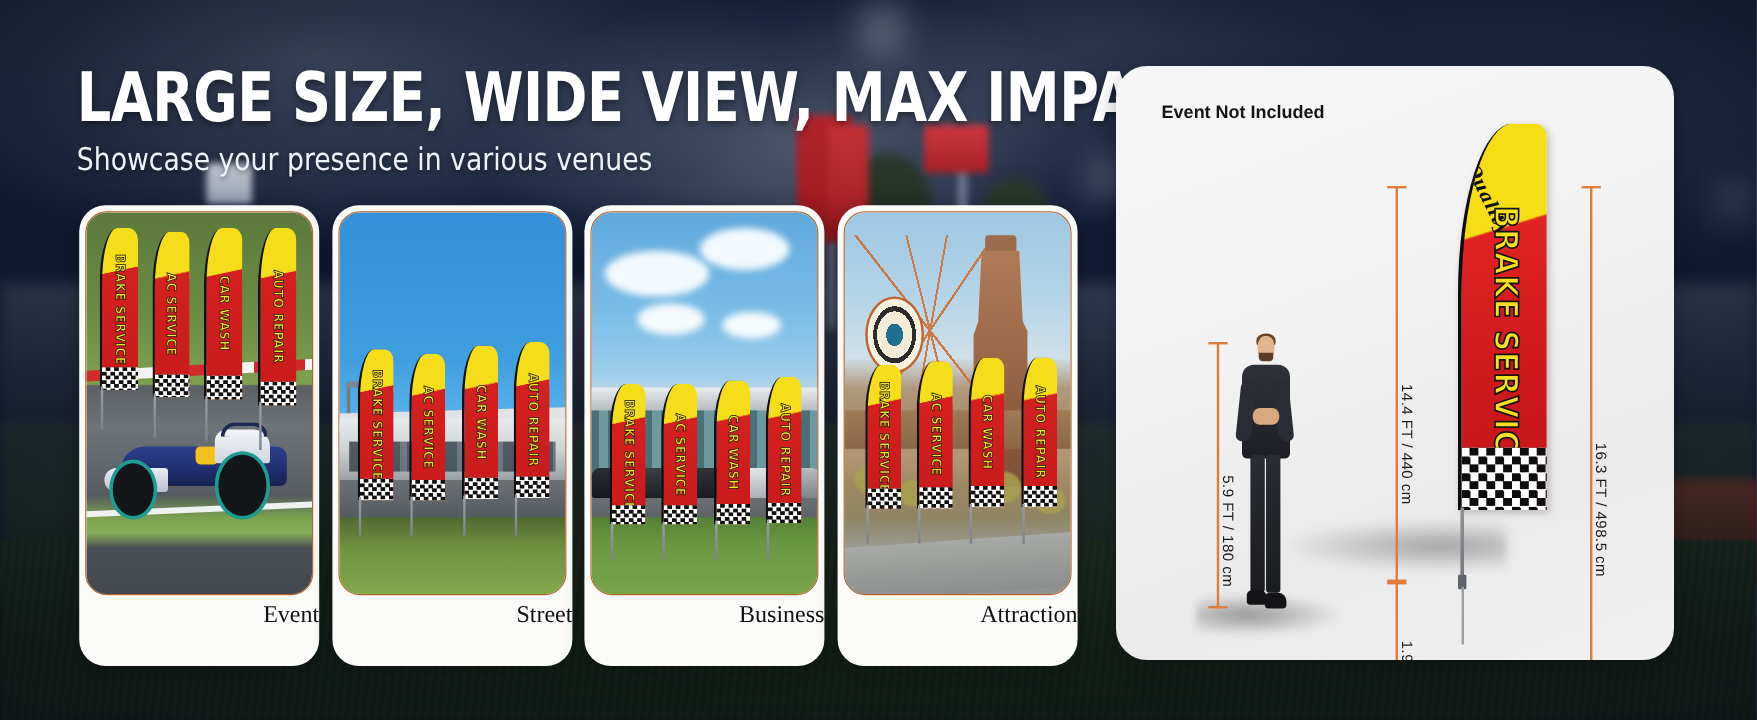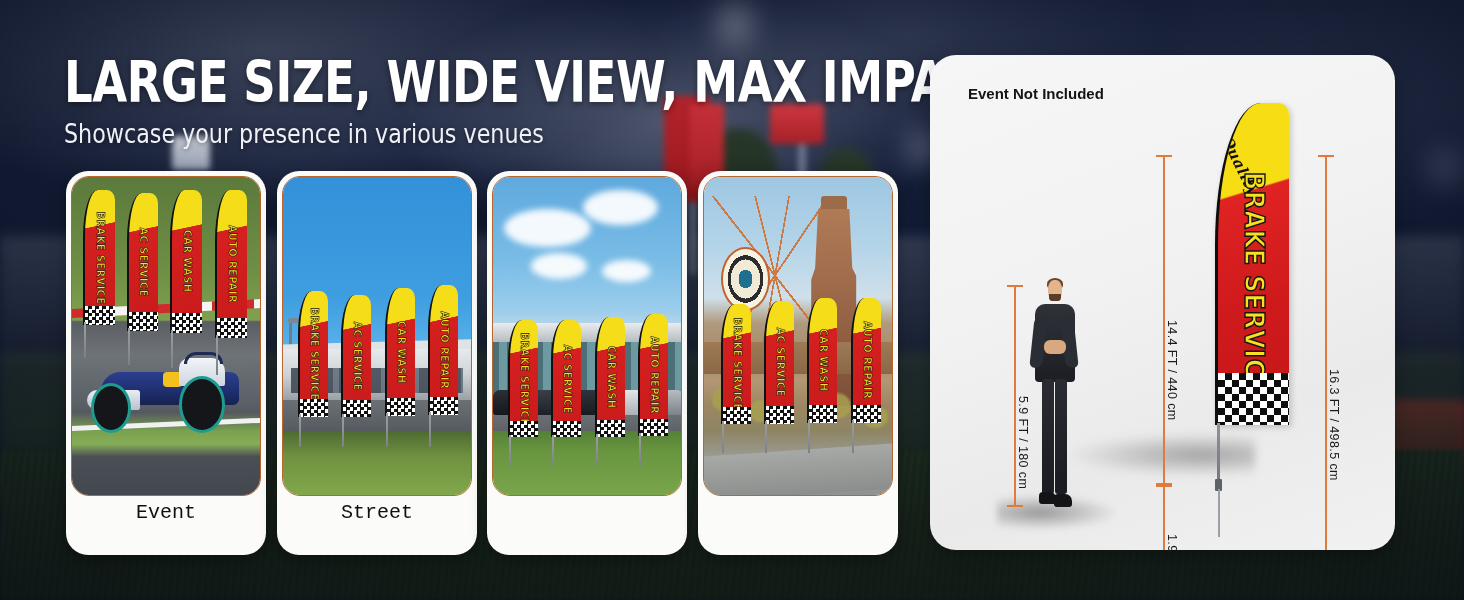--- a/index.html
+++ b/index.html
@@ -139,24 +139,24 @@
 
   .card-photo {
     position: absolute; left: 5px; top: 5px;
     width: 190px; height: 320px;
     border-radius: 18px;
     overflow: hidden;
     border: 1px solid #b8662f;
   }
   .card-label {
     position: absolute; left: 0; right: 0; top: 330px;
-    text-align: center;
+    text-align: right;
     font-size: 20px;
     color: #101010;
-    font-family: Liberation Mono, monospace;
+    font-family: Liberation Serif, serif;
   }
 
   
   .scene { position: absolute; inset: 0; }
 
   
   .scene-event {
     background:
       linear-gradient(180deg,#5b7a3c 0%, #6f8f45 30%, #7ea04e 44%, #7ea04e 45%, #5b5f63 45.5%, #6e7378 56%, #5a5f66 72%, #55595f 74%, #7aa24f 80%, #86ad57 84%, #4a4e55 88%, #43474e 100%);
   }
@@ -621,20 +621,21 @@
           </div>
           <div class="mini-flag" style="left:77%;top:43%;width:16%;height:47%;">
             <div class="mf-banner">
               <div class="mf-text">AUTO REPAIR</div>
               <div class="mf-check"></div>
             </div>
             <div class="mf-pole"></div>
           </div>
         </div>
       </div>
+      <div class="card-label">Business</div>
     </div>
 
     <div class="card c3">
       <div class="card-photo">
         <div class="scene scene-attraction">
           <div class="at-rays"></div>
           <div class="at-tower-top"></div>
           <div class="at-tower"></div>
           <div class="at-eye"></div>
           <div class="at-mesa"></div>
@@ -668,20 +669,21 @@
           </div>
           <div class="mini-flag" style="left:78%;top:38%;width:16%;height:48%;">
             <div class="mf-banner">
               <div class="mf-text">AUTO REPAIR</div>
               <div class="mf-check"></div>
             </div>
             <div class="mf-pole"></div>
           </div>
         </div>
       </div>
+      <div class="card-label">Attraction</div>
     </div>
 
   </div>
 
   <div class="spec-panel">
 
     <div class="spec-note">Event Not Included</div>
 
     <div class="person">
       <div class="p-shadow"></div>

